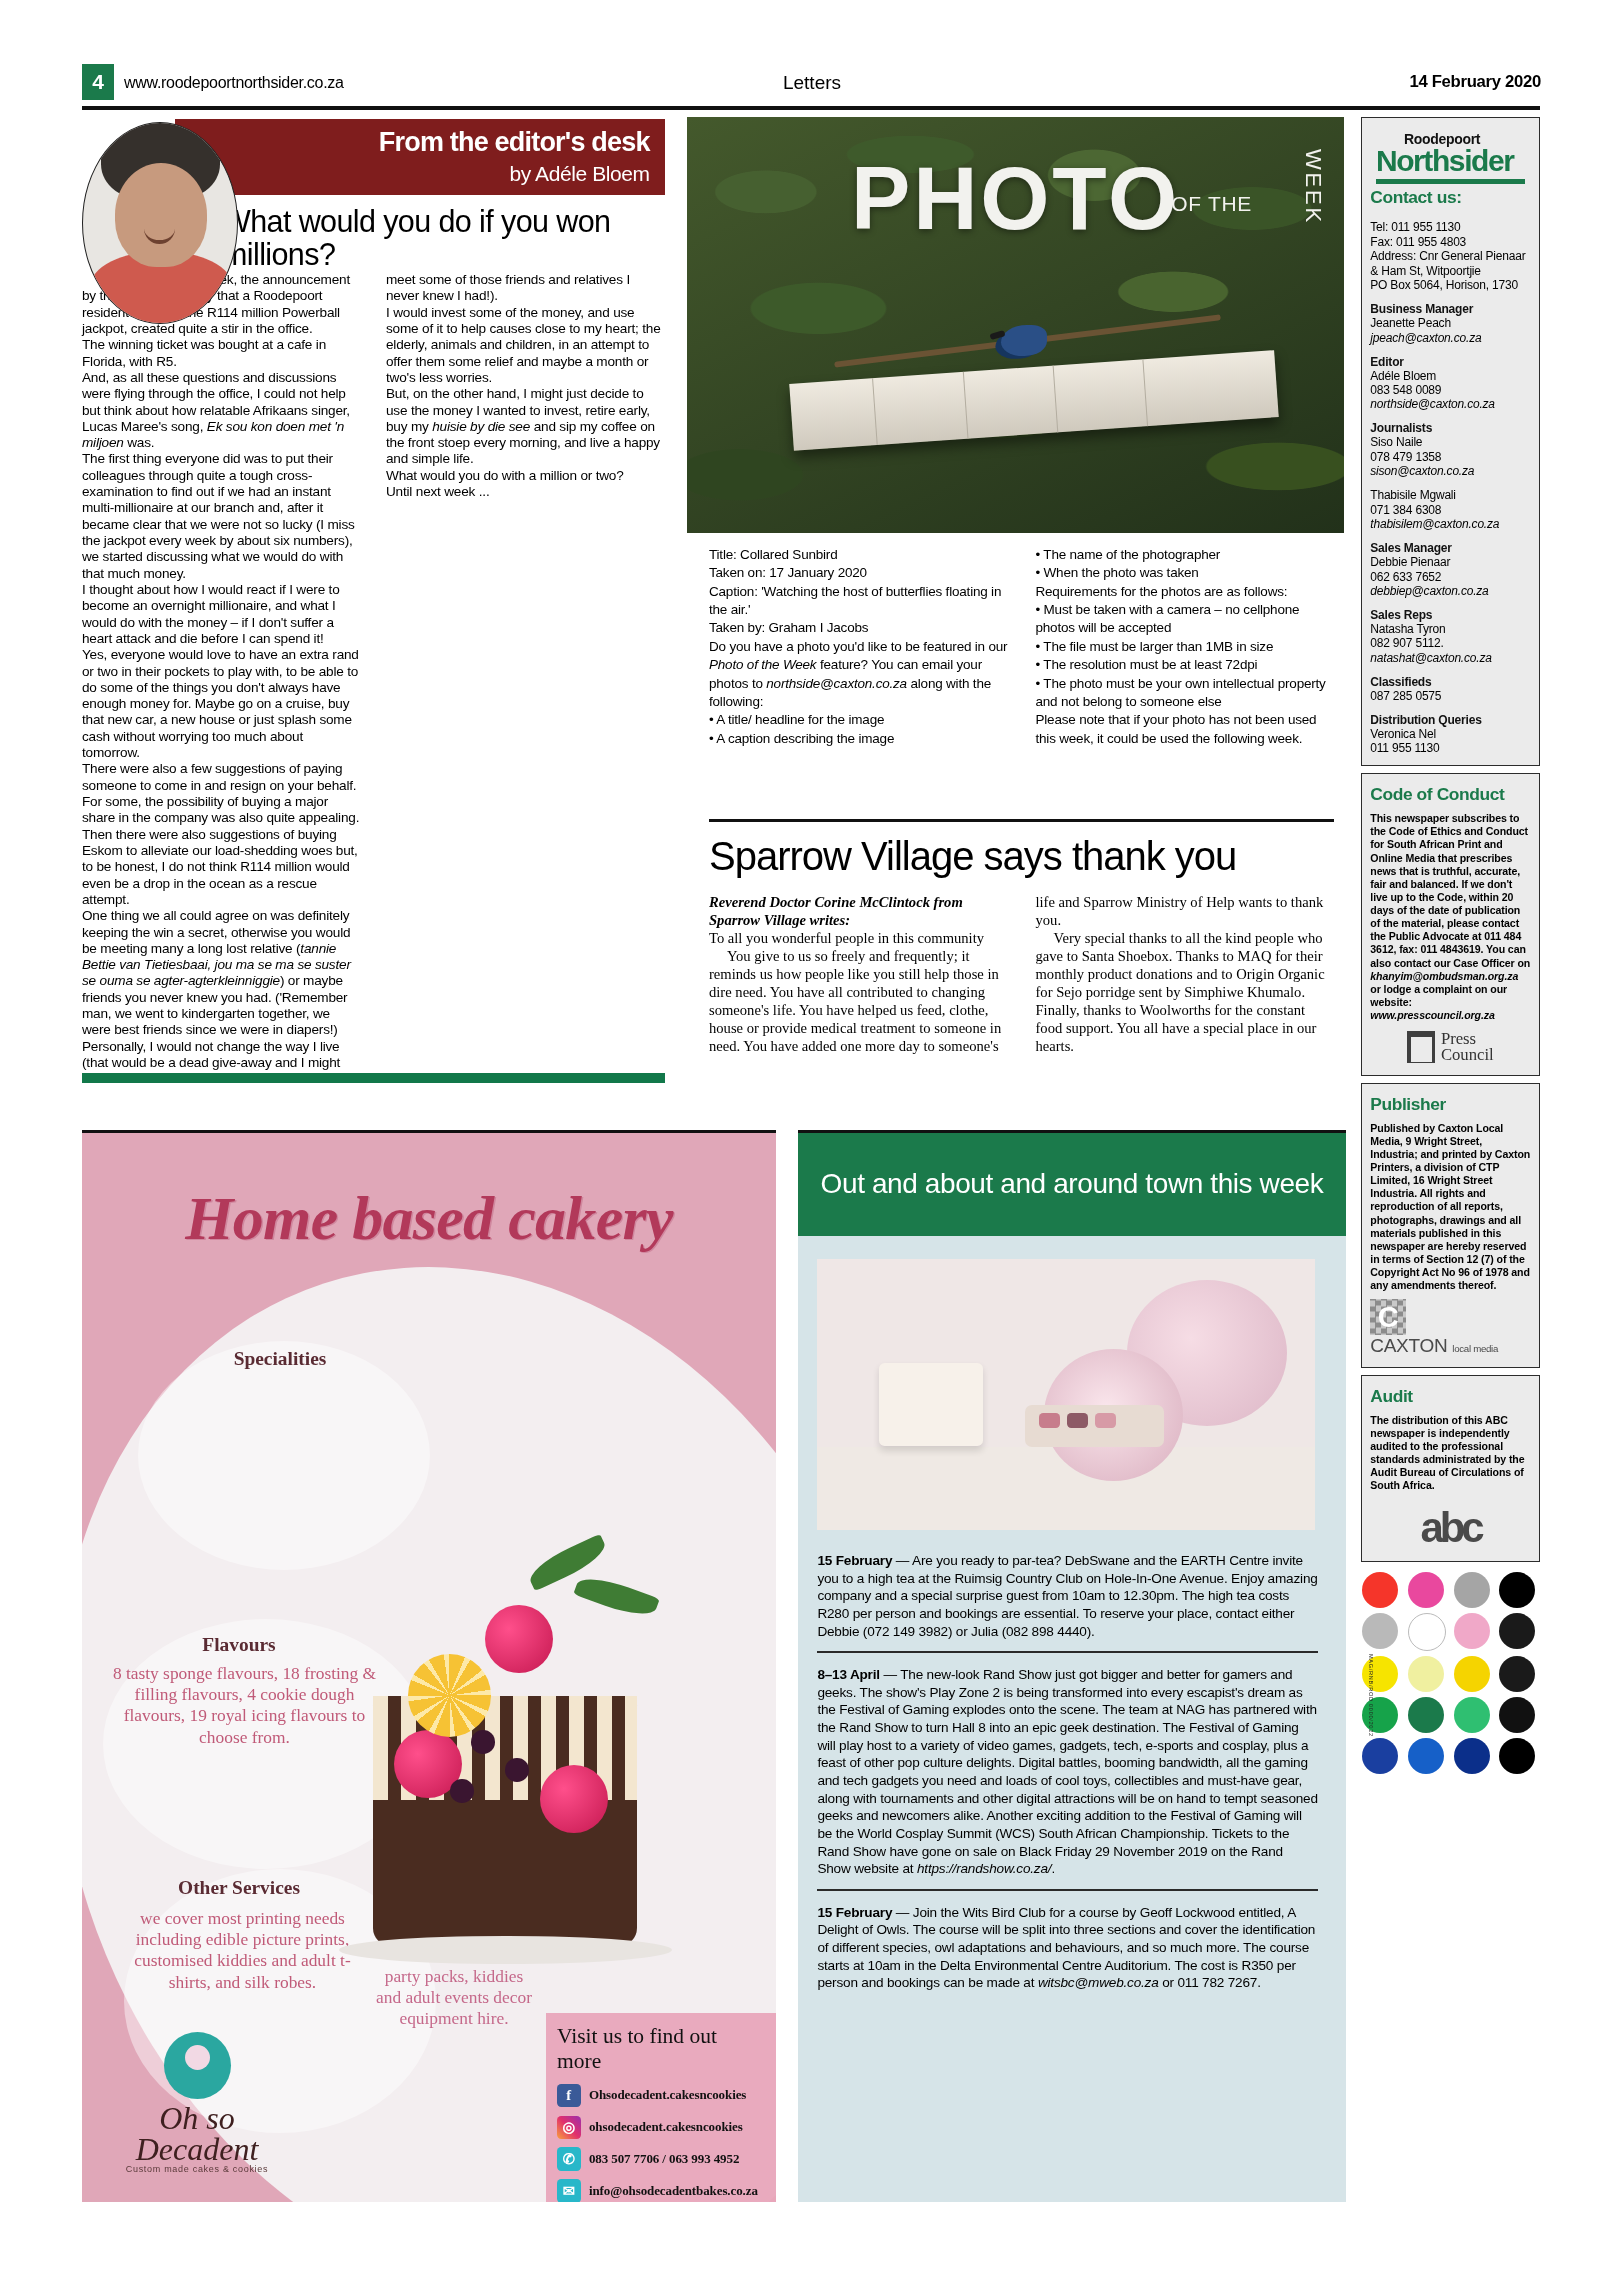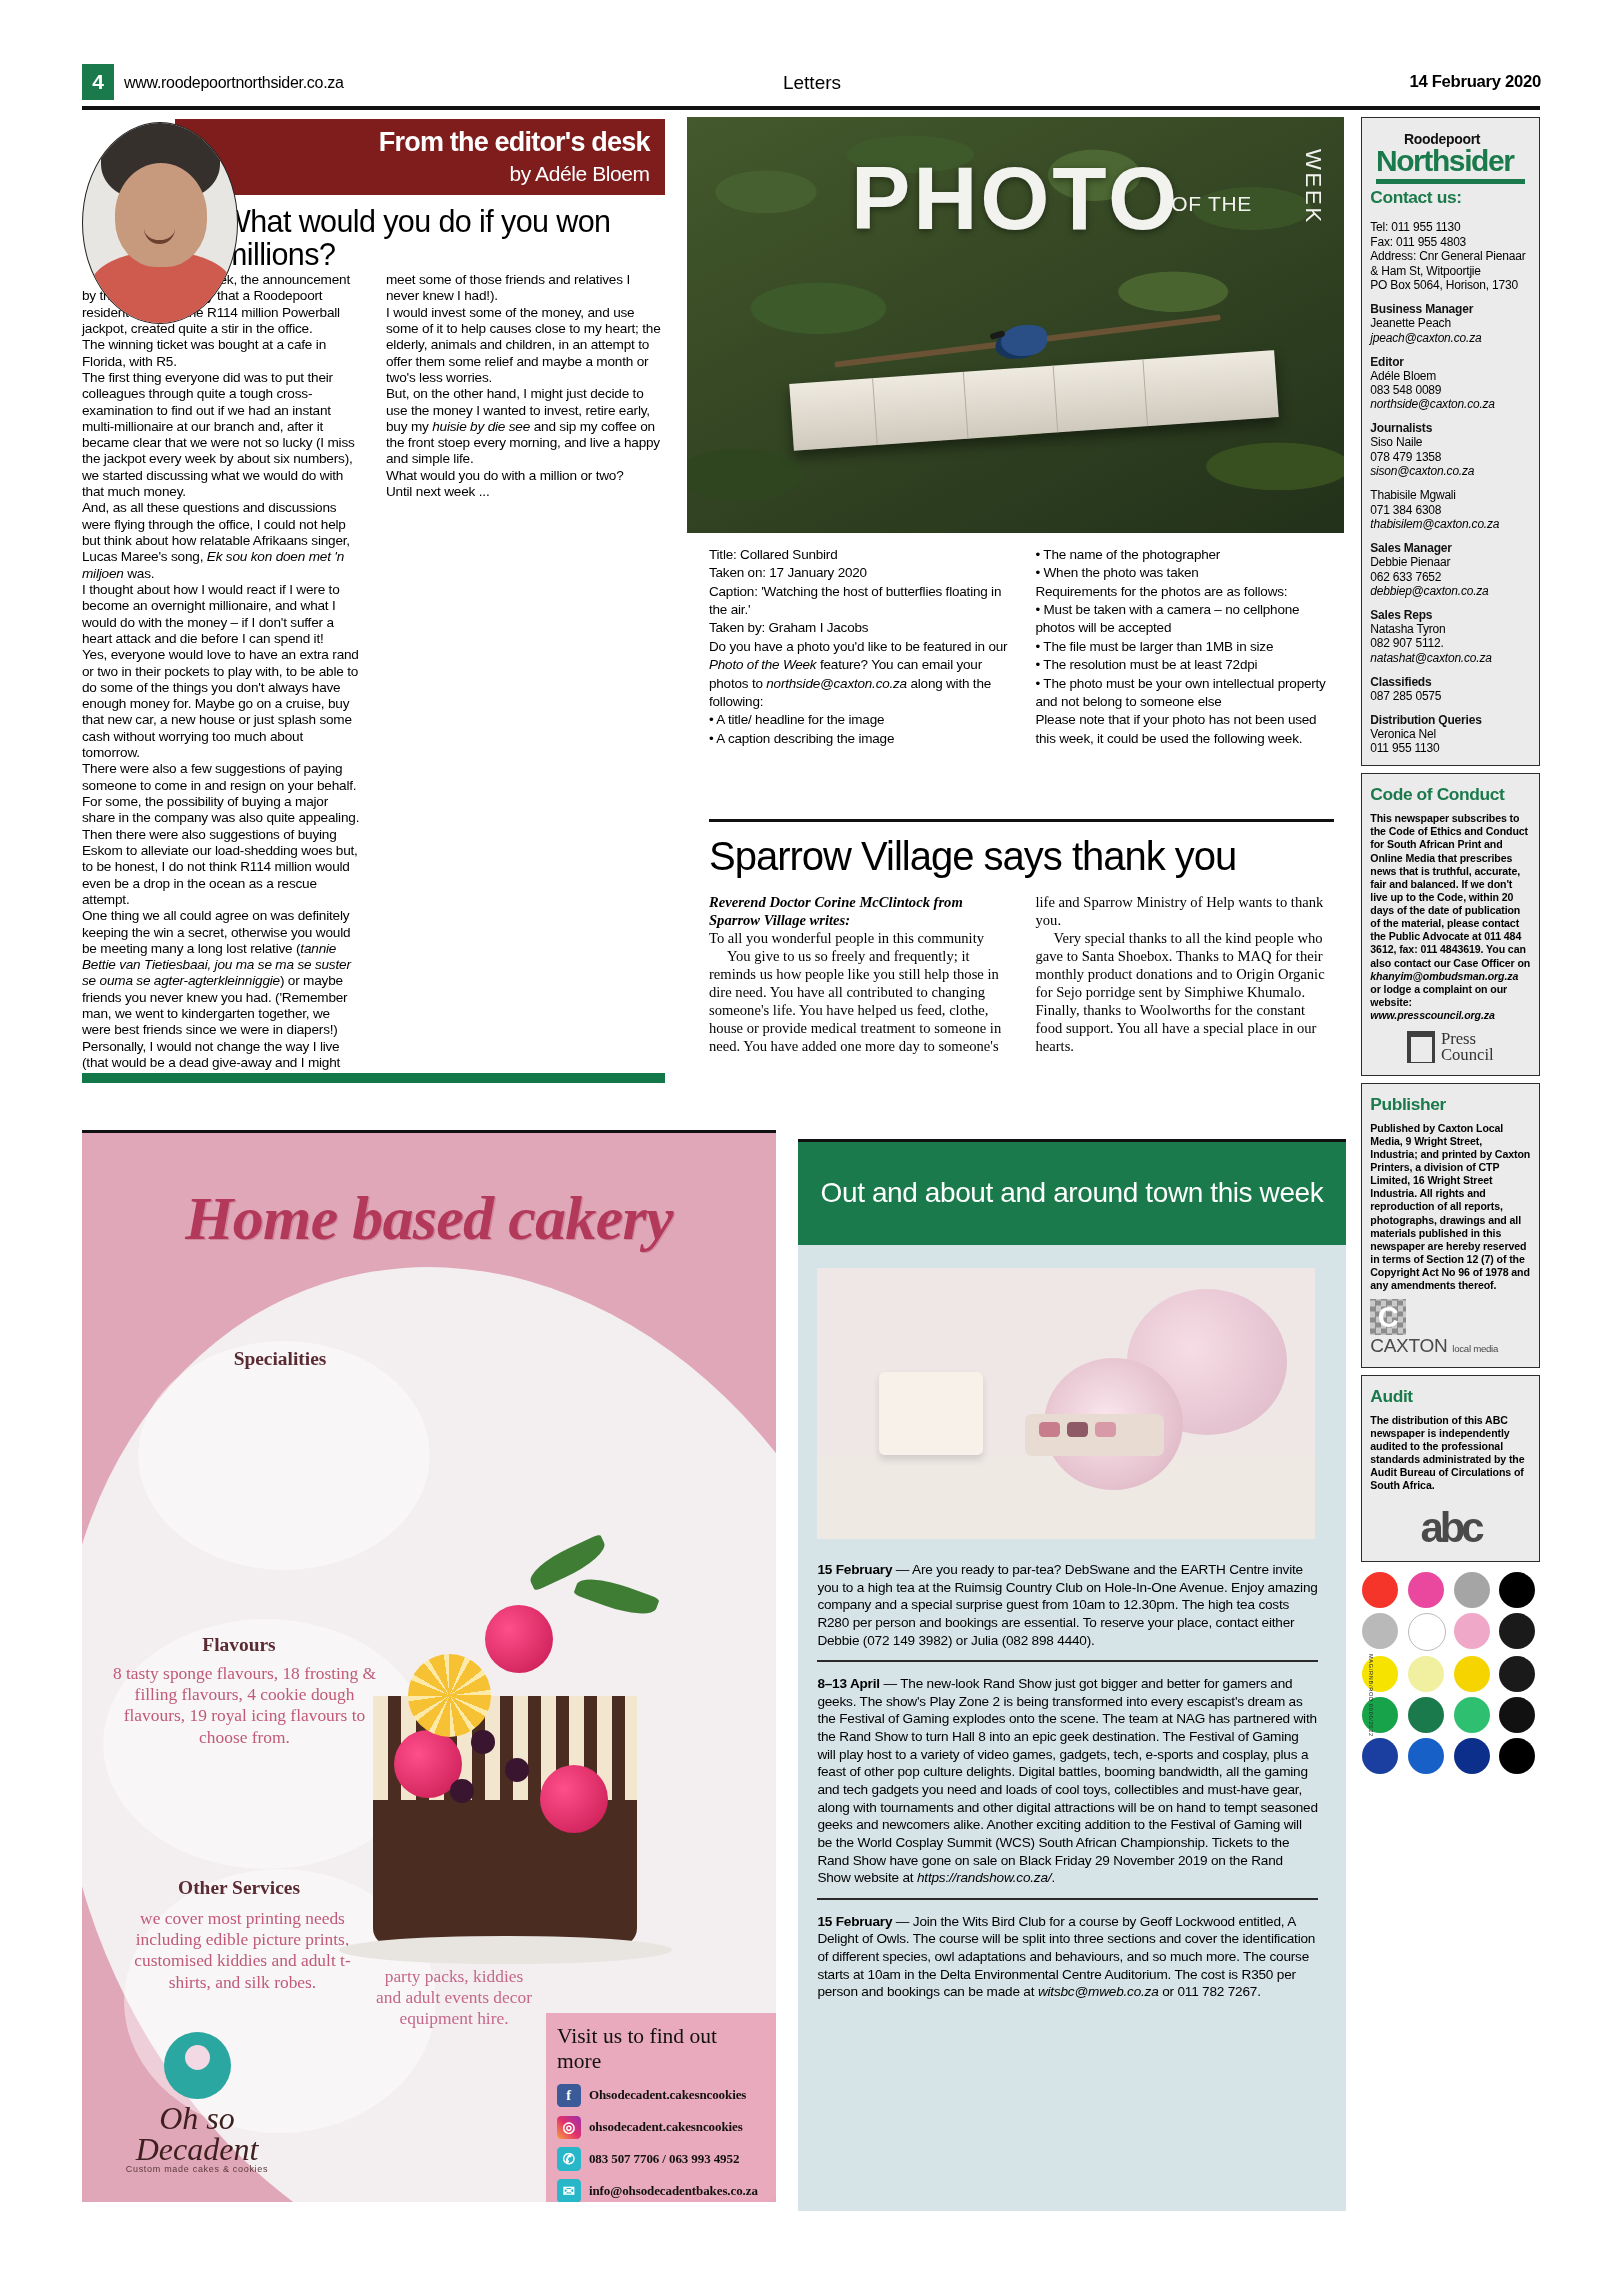--- a/index.html
+++ b/index.html
@@ -90,21 +90,21 @@
   .ad-logo .cup:after{content:"";position:absolute;left:21px;top:12.5px;width:25px;height:25px;border-radius:50%;background:#f2d9e4;}
   .ad-contact{position:absolute;left:464px;bottom:0;width:230px;height:189px;background:rgba(232,166,186,.94);padding:11px 9.7px 0 11px;box-sizing:border-box;}
   .ad-contact h4{margin:0 0 9.7px;font-family:"Liberation Serif",serif;font-size:21.5px;font-weight:400;color:#111;}
   .ad-row{display:flex;align-items:center;gap:8.3px;margin-bottom:8.3px;}
   .ad-ic{width:23.6px;height:23.6px;border-radius:4.2px;flex:none;display:flex;align-items:center;justify-content:center;color:#fff;font-size:14.6px;font-weight:700;font-family:"Liberation Serif",serif;}
   .ic-fb{background:#3a5a98;} .ic-ig{background:linear-gradient(45deg,#f9a03d,#e1306c,#9b2fae);}
   .ic-tel{background:#28b7c9;} .ic-mail{background:#28b7c9;}
   .ad-row span{font-family:"Liberation Serif",serif;font-weight:700;font-size:13px;color:#111;letter-spacing:-0.1px;}
 
   
-  .oa{position:absolute;left:798px;top:1130px;width:548px;height:1069px;background:#d6e4e8;border-top:3.5px solid #111;margin-top:9px;}
+  .oa{position:absolute;left:798px;top:1130px;width:548px;height:1069px;background:#d6e4e8;border-top:3.5px solid #111;}
   .oa-head{position:absolute;left:0;top:0;width:548px;height:103px;background:#1b7a4b;display:flex;align-items:center;justify-content:center;}
   .oa-head span{color:#fff;font-size:28px;line-height:1.1;text-align:center;letter-spacing:-0.4px;}
   .oa-photo{position:absolute;left:19.4px;top:126px;width:498px;height:271px;overflow:hidden;background:#efe7e6;}
   .oa-photo .bq{position:absolute;border-radius:50%;}
   .oa-photo .bq1{right:28px;top:21px;width:160px;height:146px;background:radial-gradient(circle at 40% 40%,#f6dde5,#dcb6c6);}
   .oa-photo .bq2{right:132px;top:90px;width:139px;height:132px;background:radial-gradient(circle at 45% 45%,#fae6ec,#d9aebe);}
   .oa-photo .tbl{position:absolute;left:0;right:0;bottom:0;height:83px;background:#efe9e4;}
   .oa-photo .cake2{position:absolute;left:62px;top:104px;width:104px;height:83px;background:#f7f1ea;border-radius:5.6px;box-shadow:0 4.2px 7px rgba(0,0,0,.12);}
   .oa-photo .tray{position:absolute;left:208px;top:146px;width:139px;height:42px;background:#e7dbd2;border-radius:7px;}
   .oa-photo .mac{position:absolute;width:21px;height:15.3px;border-radius:4.2px;background:#c77d8c;}
@@ -161,22 +161,22 @@
   <div class="ed-photo">
     <div class="shirt"></div>
       <div class="hair"></div>
       <div class="face"></div>
       <div class="sm"></div>
   </div>
   <div class="ed-headline">What would you do if you won millions?</div>
   <div class="ed-cols">
       <p class="lead">This week, the announcement by the National Lottery that a Roodepoort resident has won the R114 million Powerball jackpot, created quite a stir in the office.</p>
       <p>The winning ticket was bought at a cafe in Florida, with R5.</p>
+      <p>And, as all these questions and discussions were flying through the office, I could not help but think about how relatable Afrikaans singer, Lucas Maree's song, <em>Ek sou kon doen met 'n miljoen</em> was.</p>
       <p>The first thing everyone did was to put their colleagues through quite a tough cross-examination to find out if we had an instant multi-millionaire at our branch and, after it became clear that we were not so lucky (I miss the jackpot every week by about six numbers), we started discussing what we would do with that much money.</p>
-      <p>And, as all these questions and discussions were flying through the office, I could not help but think about how relatable Afrikaans singer, Lucas Maree's song, <em>Ek sou kon doen met 'n miljoen</em> was.</p>
       <p>I thought about how I would react if I were to become an overnight millionaire, and what I would do with the money – if I don't suffer a heart attack and die before I can spend it!</p>
       <p>Yes, everyone would love to have an extra rand or two in their pockets to play with, to be able to do some of the things you don't always have enough money for. Maybe go on a cruise, buy that new car, a new house or just splash some cash without worrying too much about tomorrow.</p>
       <p>There were also a few suggestions of paying someone to come in and resign on your behalf. For some, the possibility of buying a major share in the company was also quite appealing.</p>
       <p>Then there were also suggestions of buying Eskom to alleviate our load-shedding woes but, to be honest, I do not think R114 million would even be a drop in the ocean as a rescue attempt.</p>
       <p>One thing we all could agree on was definitely keeping the win a secret, otherwise you would be meeting many a long lost relative (<em>tannie Bettie van Tietiesbaai, jou ma se ma se suster se ouma se agter-agterkleinniggie</em>) or maybe friends you never knew you had. ('Remember man, we went to kindergarten together, we were best friends since we were in diapers!)</p>
       <p>Personally, I would not change the way I live (that would be a dead give-away and I might meet some of those friends and relatives I never knew I had!).</p>
       <p>I would invest some of the money, and use some of it to help causes close to my heart; the elderly, animals and children, in an attempt to offer them some relief and maybe a month or two's less worries.</p>
       <p>But, on the other hand, I might just decide to use the money I wanted to invest, retire early, buy my <em>huisie by die see</em> and sip my coffee on the front stoep every morning, and live a happy and simple life.</p>
       <p>What would you do with a million or two?</p>
       <p>Until next week ...</p>

